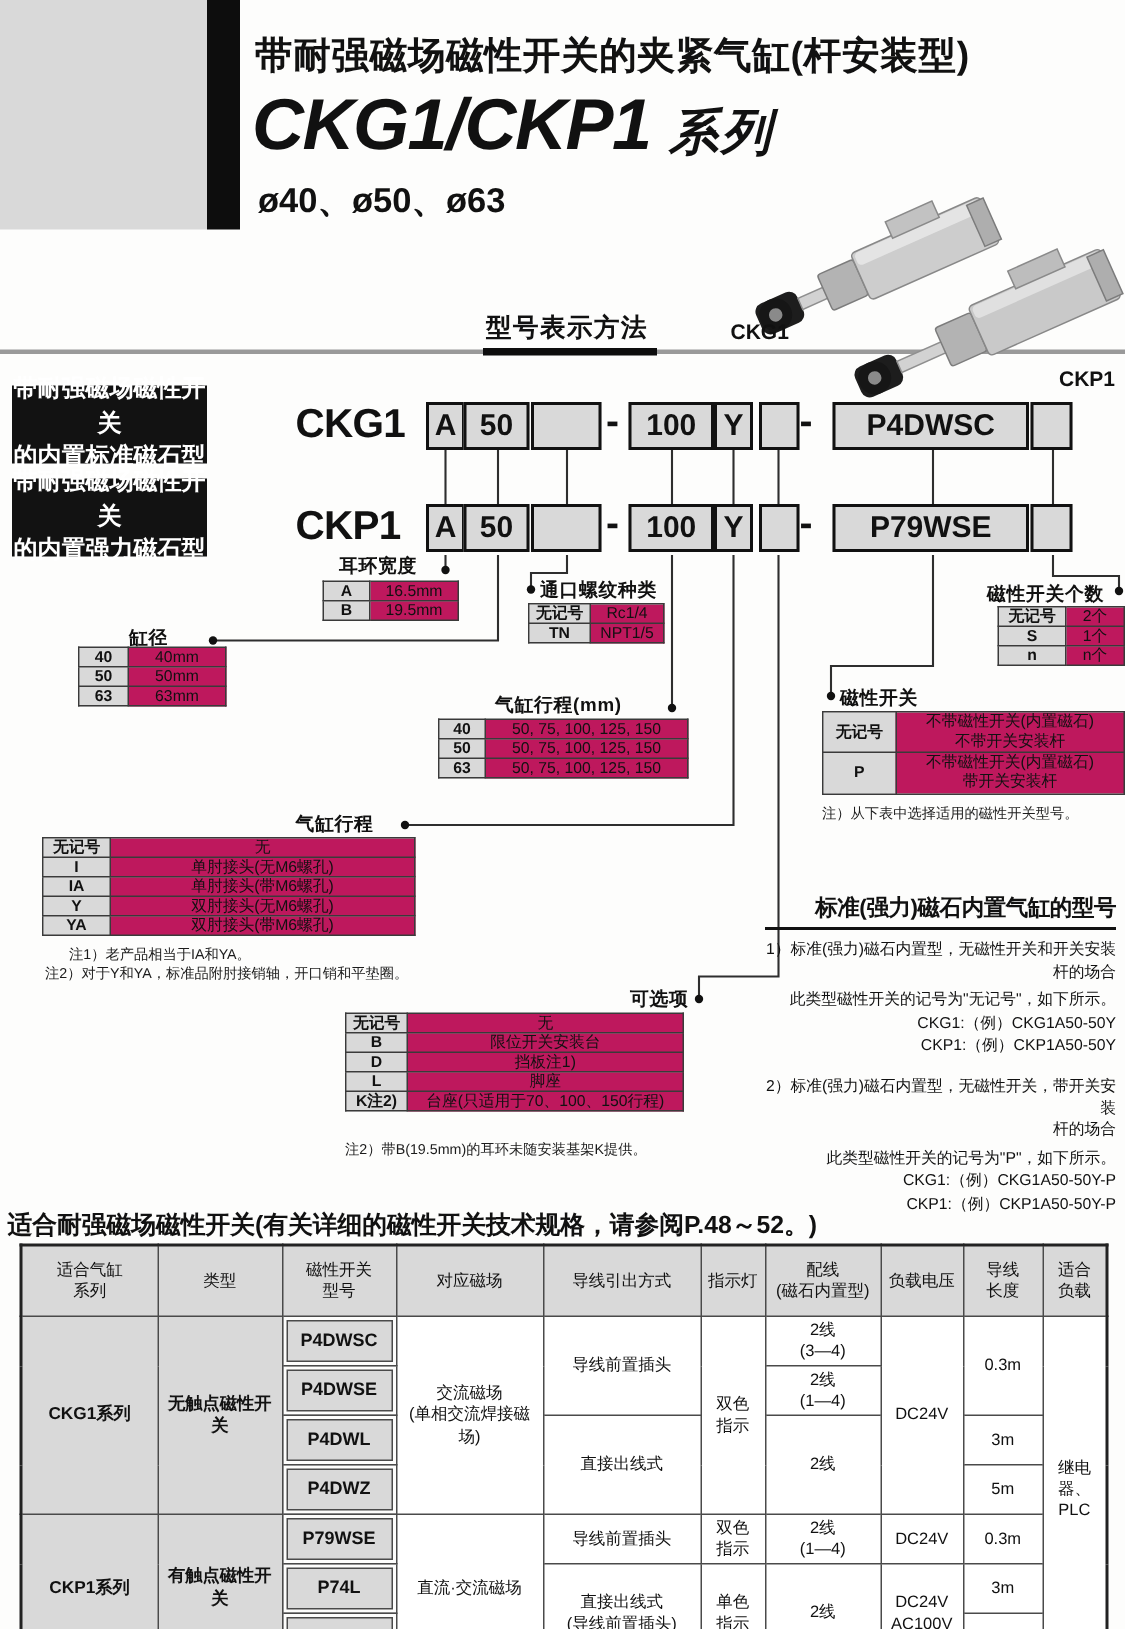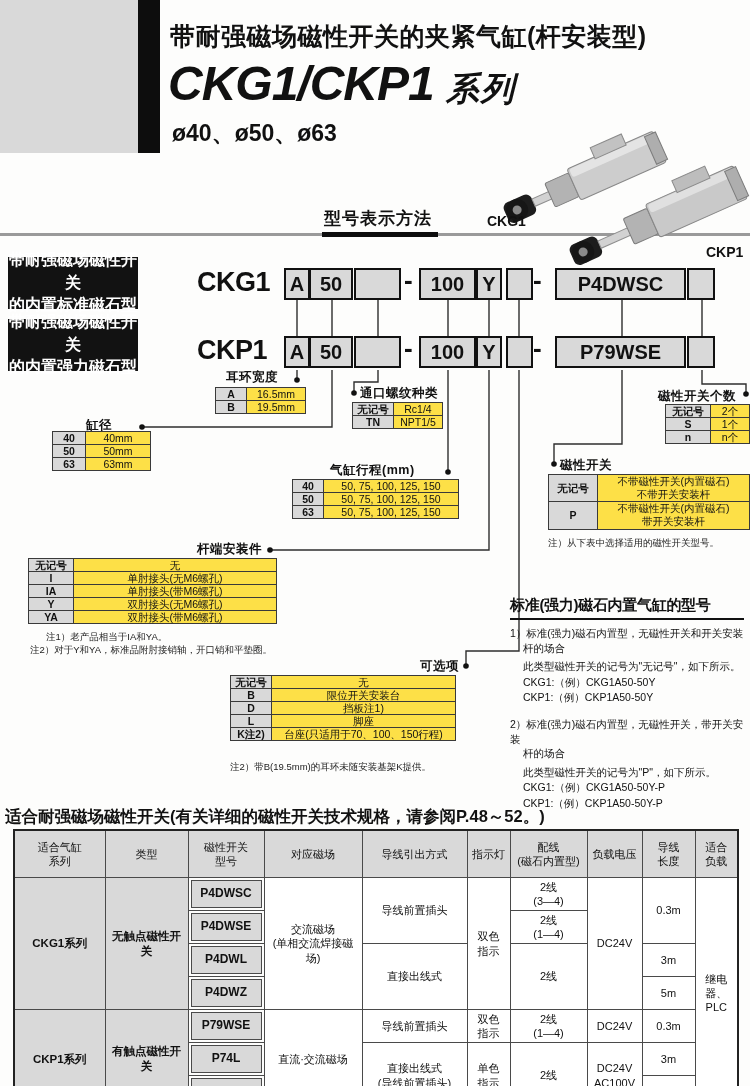--- a/index.html
+++ b/index.html
@@ -24,26 +24,26 @@
             font-size:16px;font-weight:bold;line-height:1.4;z-index:2;}
   .prefix{font-size:27px;font-weight:bold;z-index:2;letter-spacing:-.5px;}
   .seg{height:28px;background:#d9d9d9;border:2px solid #111;text-align:center;
        font-size:20px;font-weight:bold;line-height:28px;z-index:2;}
   .dash{font-size:26px;font-weight:bold;z-index:2;}
   svg.lines{left:0;top:0;z-index:1;pointer-events:none;}
   
   .tbl-label{font-size:12.5px;font-weight:bold;z-index:2;letter-spacing:.5px;}
   table.mini{position:absolute;border-collapse:collapse;z-index:2;background:#fff;}
   table.mini td{border:1.5px solid #3a3a3a;text-align:center;font-size:10.5px;
-                padding:0 3px;background:#fde047;line-height:1.15;}
+                padding:0 3px;background:#be185d;line-height:1.15;}
   table.mini td.k{background:#d9d9d9;font-weight:bold;}
   table.mini td.two{line-height:1.25;}
   .note{font-size:9.5px;color:#1c1c1c;z-index:2;line-height:1.55;}
   
-  .mnote{left:510px;top:596px;width:234px;z-index:2;}
+  .mnote{left:510px;top:596px;width:234px;z-index:2;text-align:right;}
   .mnote-title{font-size:15px;font-weight:bold;border-bottom:2.5px solid #111;
                padding-bottom:3px;margin-bottom:6px;letter-spacing:-.3px;}
   .mnote-head{font-size:10.5px;line-height:1.4;margin-bottom:4px;}
   .mnote-head .ind{display:block;padding-left:13px;}
   .mnote-body{font-size:10.5px;line-height:1.45;padding-left:13px;margin-bottom:12px;}
   
   .compat-title{left:5px;top:806px;font-size:16.5px;font-weight:bold;z-index:2;}
   table.compat{position:absolute;left:13px;top:829px;border-collapse:collapse;z-index:2;
                table-layout:fixed;width:724px;}
   table.compat th,table.compat td{border:1.4px solid #4a4a4a;text-align:center;
@@ -240,21 +240,21 @@
         </tr>
     <tr>
           <td class="k" style="height:26px">P</td>
           <td class="two preline">不带磁性开关(内置磁石)
 带开关安装杆</td>
         </tr>
   </tbody>
     </table>
   <div class="abs note" style="left:548px;top:536px">注）从下表中选择适用的磁性开关型号。</div>
 
-  <div class="abs tbl-label" style="left:197px;top:541px">杆端安装件</div>
+  <div class="abs tbl-label" style="left:197px;top:541px">气缸行程</div>
   <table class="mini" style="left:28px;top:558px">
     <tbody>
         <tr>
           <td class="k" style="width:38px;height:12px">无记号</td>
           <td style="width:196px">无</td>
         </tr>
     <tr>
           <td class="k" style="height:12px">I</td>
           <td>单肘接头(无M6螺孔)</td>
         </tr>

